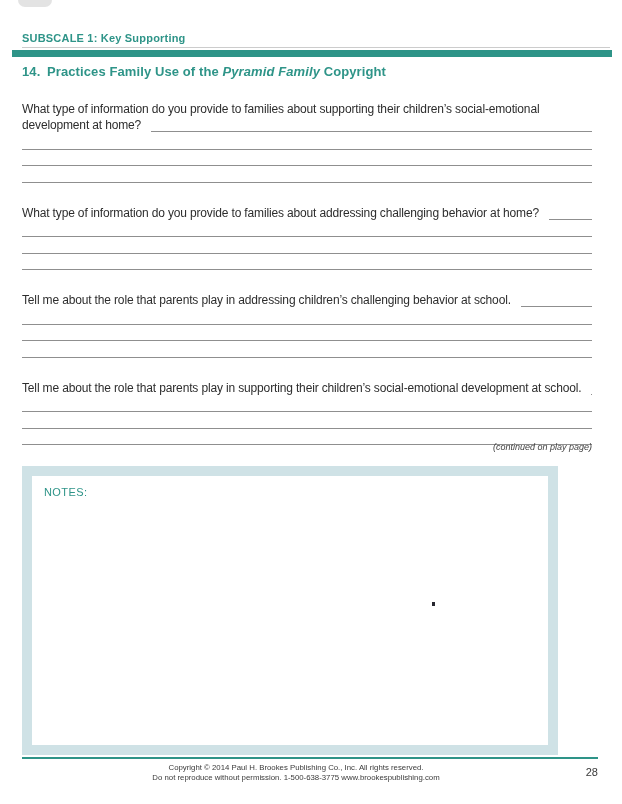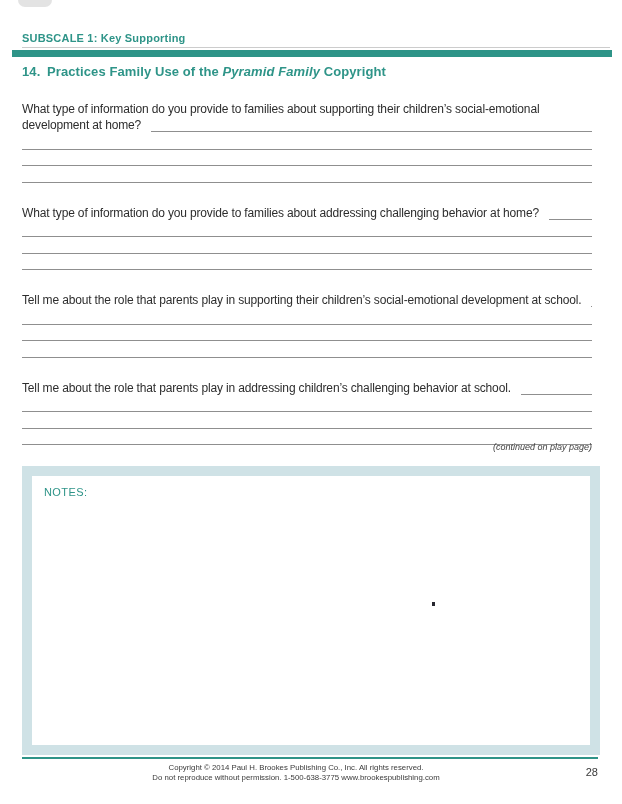--- a/index.html
+++ b/index.html
@@ -46,21 +46,21 @@
     display: inline-block; width: 100%; margin-right: -100%; margin-left: 10px;
     border-bottom: 1px solid var(--rule-gray, #8f8f8f); vertical-align: -3px; height: 0;
   }
   .rule-row { height: 15.5px; border-bottom: 1px solid var(--rule-gray, #8f8f8f); }
   
   .continued {
     position: absolute; right: 30px; top: 442px; font-size: 9px; font-style: italic; color: #3f3f3f;
   }
   
   .notes-box {
-    position: absolute; left: 22px; top: 466px; width: 578px; height: 289px;
+    position: absolute; left: 22px; top: 466px; width: 536px; height: 289px;
     background: var(--notes-frame, #cfe2e6); padding: 10px; box-sizing: border-box;
   }
   .notes-inner { width: 100%; height: 100%; background: #fff; position: relative; }
   .notes-label {
     position: absolute; left: 12px; top: 10px; font-size: 11px;
     color: var(--accent-teal, #2e9488); letter-spacing: .4px;
   }
   .speck { position: absolute; left: 400px; top: 126px; width: 3px; height: 4px; background: #26262e; }
   
   .bottom-rule { position: absolute; left: 22px; top: 757px; width: 576px; height: 2px; background: var(--accent-teal, #2e9488); }
@@ -95,28 +95,28 @@
       </div>
 
     <div class="q">
       <div class="q-para"><span class="q-text">What type of information do you provide to families about addressing challenging behavior at home?</span><span class="q-tail"></span></div>
     <div class="rule-row"></div>
         <div class="rule-row"></div>
         <div class="rule-row"></div>
       </div>
 
     <div class="q">
-      <div class="q-para"><span class="q-text">Tell me about the role that parents play in supporting their children’s social-emotional development at school.</span><span class="q-tail"></span></div>
+      <div class="q-para"><span class="q-text">Tell me about the role that parents play in addressing children’s challenging behavior at school.</span><span class="q-tail"></span></div>
     <div class="rule-row"></div>
         <div class="rule-row"></div>
         <div class="rule-row"></div>
       </div>
 
     <div class="q">
-      <div class="q-para"><span class="q-text">Tell me about the role that parents play in addressing children’s challenging behavior at school.</span><span class="q-tail"></span></div>
+      <div class="q-para"><span class="q-text">Tell me about the role that parents play in supporting their children’s social-emotional development at school.</span><span class="q-tail"></span></div>
     <div class="rule-row"></div>
         <div class="rule-row"></div>
         <div class="rule-row"></div>
       </div>
   </div>
 
   <div class="continued">(continued on play page)</div>
 
   <div class="notes-box">
     <div class="notes-inner">

